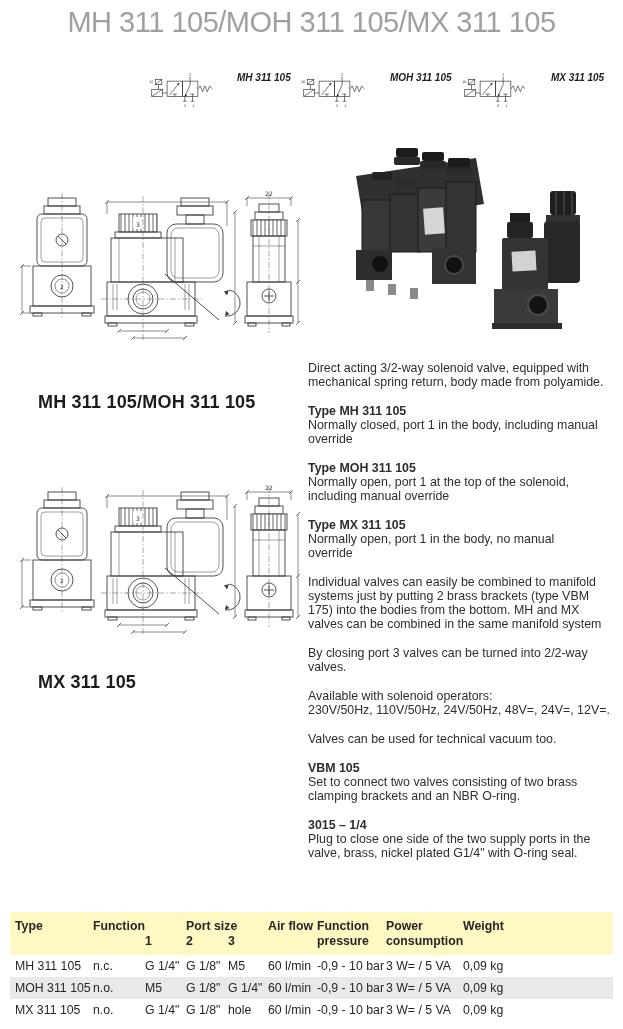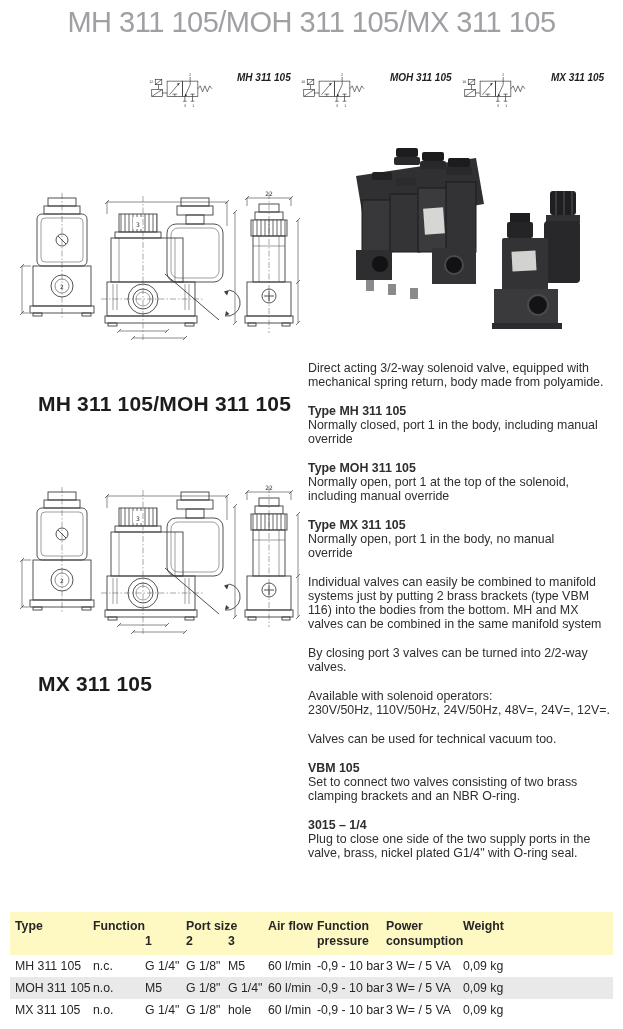--- a/index.html
+++ b/index.html
@@ -7,21 +7,21 @@
     position:relative; width:623px; height:1029px; background:#ffffff;
     font-family:"Liberation Sans","DejaVu Sans",sans-serif; color:#2b2b2b; overflow:hidden;
   }
   .page-title {
     position:absolute; top:6px; left:0; right:0; margin:0; text-align:center;
     font-size:29px; font-weight:normal; letter-spacing:-0.5px; color:#9fa0a3; white-space:nowrap;
   }
   .sym-svg { position:absolute; width:68px; height:58px; }
   .sym-label { position:absolute; font-size:10px; font-weight:bold; font-style:italic; color:#1d1d1d; white-space:nowrap; }
   .drawing-svg { position:absolute; width:290px; height:158px; }
-  .drawing-caption { position:absolute; font-size:21px; font-weight:bold; color:#1c1c1c; letter-spacing:0.2px; white-space:nowrap; }
+  .drawing-caption { position:absolute; font-size:18px; font-weight:bold; color:#1c1c1c; letter-spacing:0.2px; white-space:nowrap; }
   .photo-svg { position:absolute; }
   .dtext { font-family:"DejaVu Sans",sans-serif; font-size:6px; fill:#333; text-anchor:middle; }
   .description {
     position:absolute; left:308px; top:361px; width:302px;
     font-size:12.4px; line-height:14px; color:#2e2e2e;
   }
   .description p { margin:0 0 15px 0; }
   .description p.tight { margin:0; }
   .description .sec { margin:0 8px 15px 0; }
   .description .sec .h { font-weight:bold; }
@@ -271,21 +271,21 @@
     <div class="sec">
       <div class="h">Type MOH 311 105</div>
       <div>Normally open, port 1 at the top of the solenoid, including manual override</div>
     </div>
 
     <div class="sec">
       <div class="h">Type MX 311 105</div>
       <div>Normally open, port 1 in the body, no manual override</div>
     </div>
 
-    <p>Individual valves can easily be combined to manifold systems just by putting 2 brass brackets (type VBM 116) into the bodies from the bottom. MH and MX valves can be combined in the same manifold system</p>
+    <p>Individual valves can easily be combined to manifold systems just by putting 2 brass brackets (type VBM 175) into the bodies from the bottom. MH and MX valves can be combined in the same manifold system</p>
     <p>By closing port 3 valves can be turned into 2/2-way valves.</p>
 
     <p>
       <span class="blockline">Available with solenoid operators:</span>
       <span class="blockline">230V/50Hz, 110V/50Hz, 24V/50Hz, 48V=, 24V=, 12V=.</span>
     </p>
 
     <p>Valves can be used for technical vacuum too.</p>
 
     <div class="sec">

